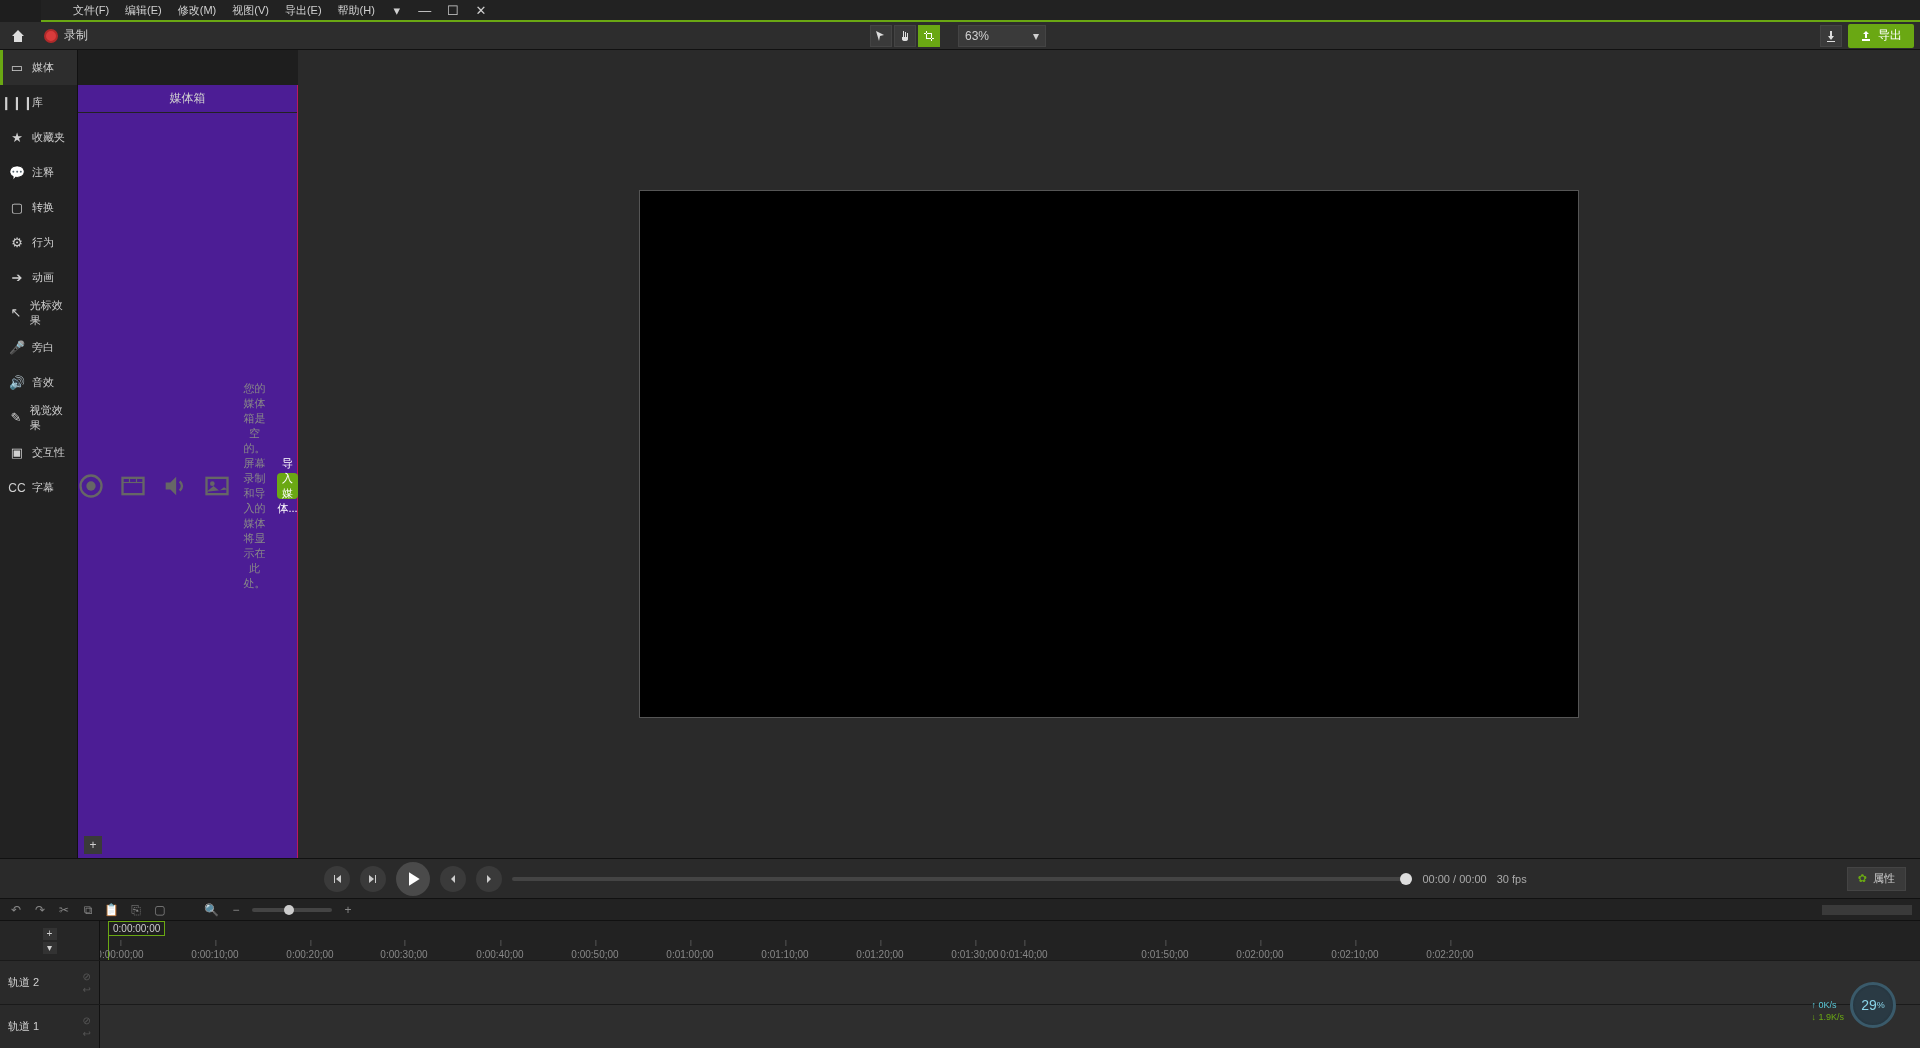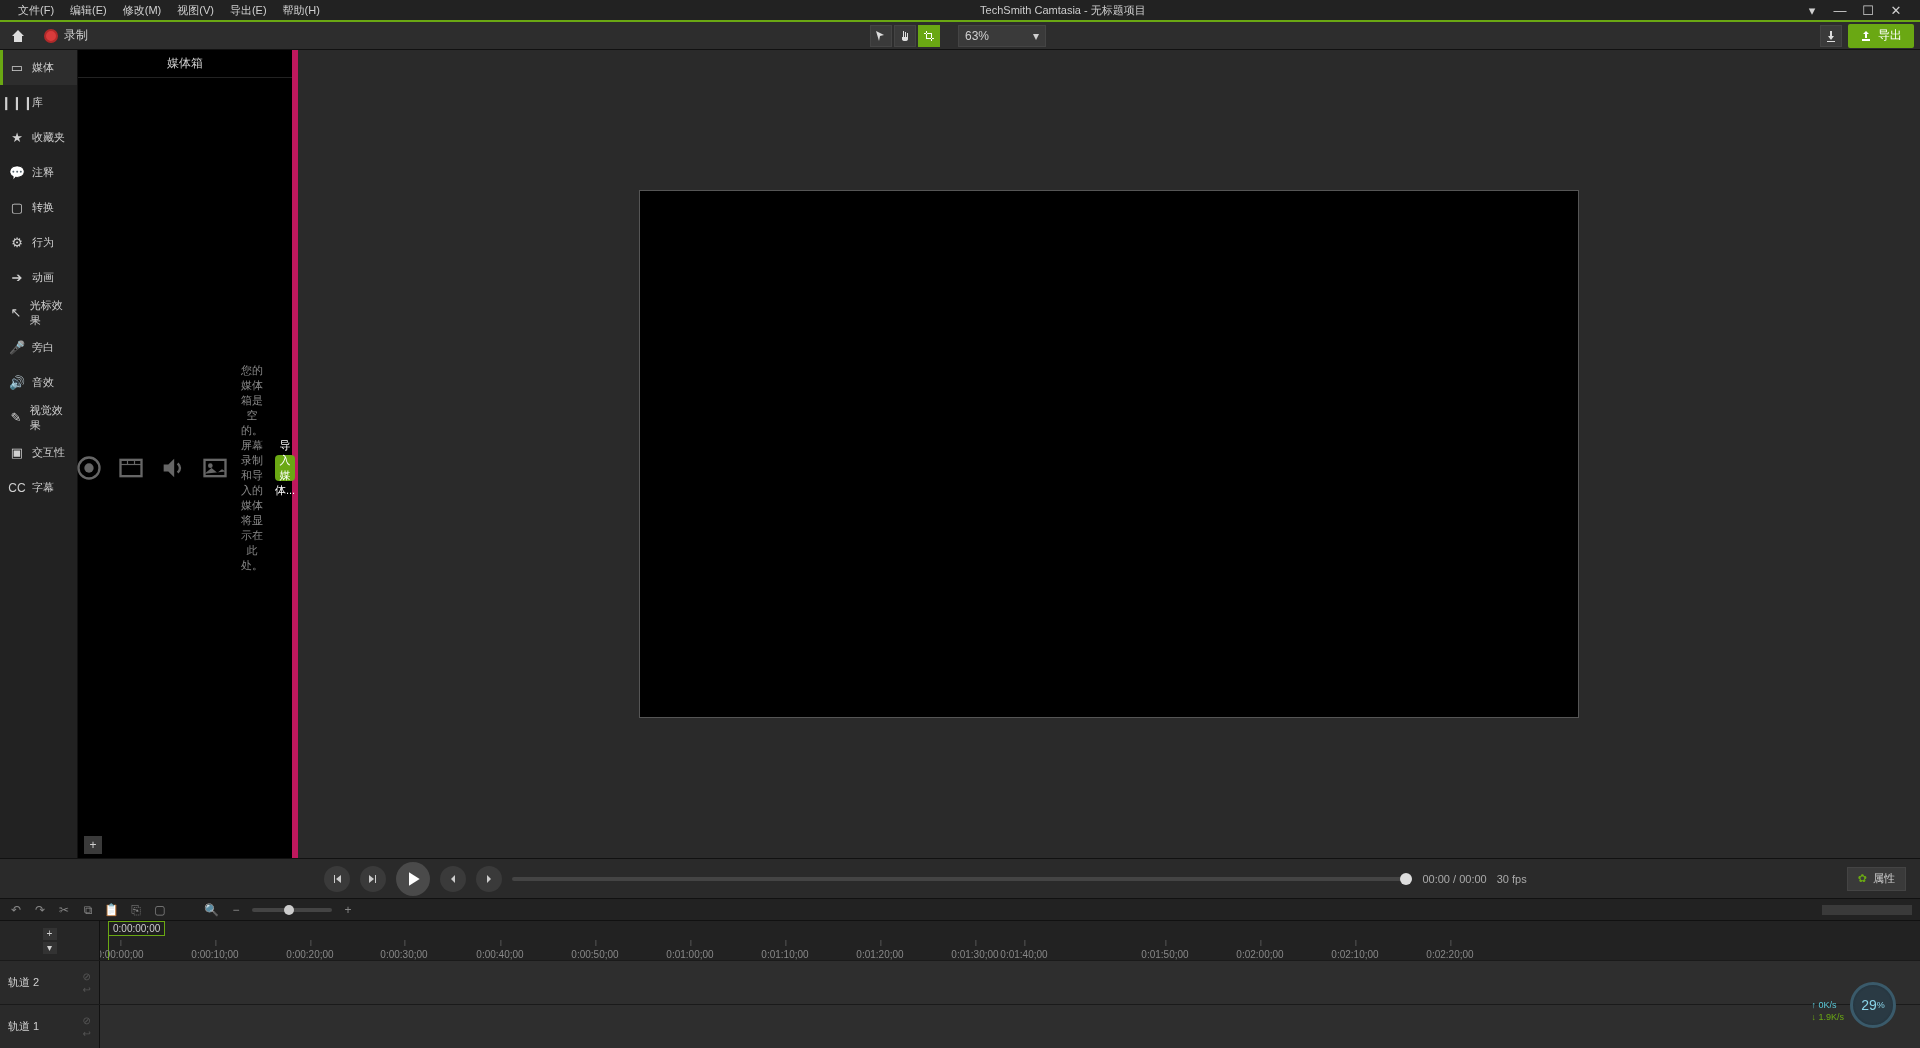--- a/index.html
+++ b/index.html
@@ -1,19 +1,19 @@
 <!DOCTYPE html>
 <html><head>
 <meta charset="utf-8">
 <style>
 * { margin: 0; padding: 0; box-sizing: border-box; font-family: "Segoe UI", Arial, sans-serif; }
 body { background: #1e1e1e; color: #d0d0d0; width: 1920px; height: 1048px; overflow: hidden; display: flex; flex-direction: column; font-size: 12px; }
 
 
-.menubar { height: 22px; background: #222; display: flex; align-items: center; padding: 0 10px; border-bottom: 2px solid #6aa813; }
+.menubar { height: 22px; background: #222; display: flex; align-items: center; padding: 0 24px; border-bottom: 2px solid #6aa813; margin-left: 41px; }
 .menubar .menu-item { padding: 0 8px; font-size: 11px; cursor: pointer; }
 .menubar .title { flex: 1; text-align: center; font-size: 11px; color: #ccc; }
 .menubar .win-ctrl { width: 28px; text-align: center; font-size: 13px; cursor: pointer; }
 
 
 .topbar { height: 28px; background: #2d2d2d; display: flex; align-items: center; padding: 0 6px; border-bottom: 1px solid #111; }
 .topbar .home-btn { width: 24px; height: 24px; display:flex;align-items:center;justify-content:center; cursor:pointer; }
 .topbar .rec-btn { display:flex; align-items:center; gap:6px; margin-left:6px; cursor:pointer; padding:2px 8px; }
 .rec-dot{width:14px;height:14px;border-radius:50%;background:#d83b3b;border:2px solid #b02a2a;}
 .topbar .center-tools{margin-left:auto;display:flex;align-items:center;gap:2px;}
@@ -27,21 +27,21 @@
 
 .main{flex:1;display:flex;overflow:hidden;}
 
 
 .sidebar{width:78px;background:#222;display:flex;flex-direction:column;border-right:1px solid #111;}
 .sidebar-item{height:35px;display:flex;align-items:center;gap:8px;padding:0 10px;cursor:pointer;font-size:11px;}
 .sidebar-item.active{background:#2d2d2d;border-left:3px solid #6aa813;padding-left:7px;}
 .sidebar-icon{width:14px;height:14px;display:flex;align-items:center;justify-content:center;font-size:13px;}
 
 
-.panel{width:220px;background:#000000;display:flex;flex-direction:column;border-right:6px solid #be185d;position:relative;}
+.panel{width:220px;background:#4c1d95;display:flex;flex-direction:column;border-right:1px solid #be185d;position:relative;margin-top:35px;}
 .panel-title{height:28px;display:flex;align-items:center;justify-content:center;font-size:12px;border-bottom:1px solid #222;}
 .panel-body{flex:1;display:flex;align-items:center;justify-content:center;gap:12px;padding:0 14px;text-align:center;color:#888;font-size:11px;}
 .media-icons{display:flex;gap:14px;color:#666;}
 .media-icons svg{width:28px;height:28px;fill:#666;}
 .import-btn{width:100%;height:26px;background:#6aa813;color:#fff;display:flex;align-items:center;justify-content:center;cursor:pointer;border-radius:4px;font-size:11px;}
 .panel-add{position:absolute;bottom:4px;left:6px;width:18px;height:18px;background:#3a3a3a;display:flex;align-items:center;justify-content:center;cursor:pointer;}
 
 
 .canvas-wrap{flex:1;background:#2a2a2a;display:flex;align-items:center;justify-content:center;padding:14px;}
 .canvas{background:#000;border:1px solid #555;}
@@ -94,21 +94,20 @@
 </head>
 <body>
 
 <div class="menubar">
   <span class="menu-item">文件(F)</span>
   <span class="menu-item">编辑(E)</span>
   <span class="menu-item">修改(M)</span>
   <span class="menu-item">视图(V)</span>
   <span class="menu-item">导出(E)</span>
   <span class="menu-item">帮助(H)</span>
-  <span class="title">TechSmith Camtasia - 无标题项目</span>
   <span class="win-ctrl">▾</span>
   <span class="win-ctrl">—</span>
   <span class="win-ctrl">☐</span>
   <span class="win-ctrl">✕</span>
 </div>
 
 <div class="topbar">
   <div class="home-btn">
     <svg width="16" height="16" viewBox="0 0 16 16" fill="#ddd">
         <path d="M8 2 L14 8 H12 V14 H4 V8 H2 Z"></path>

